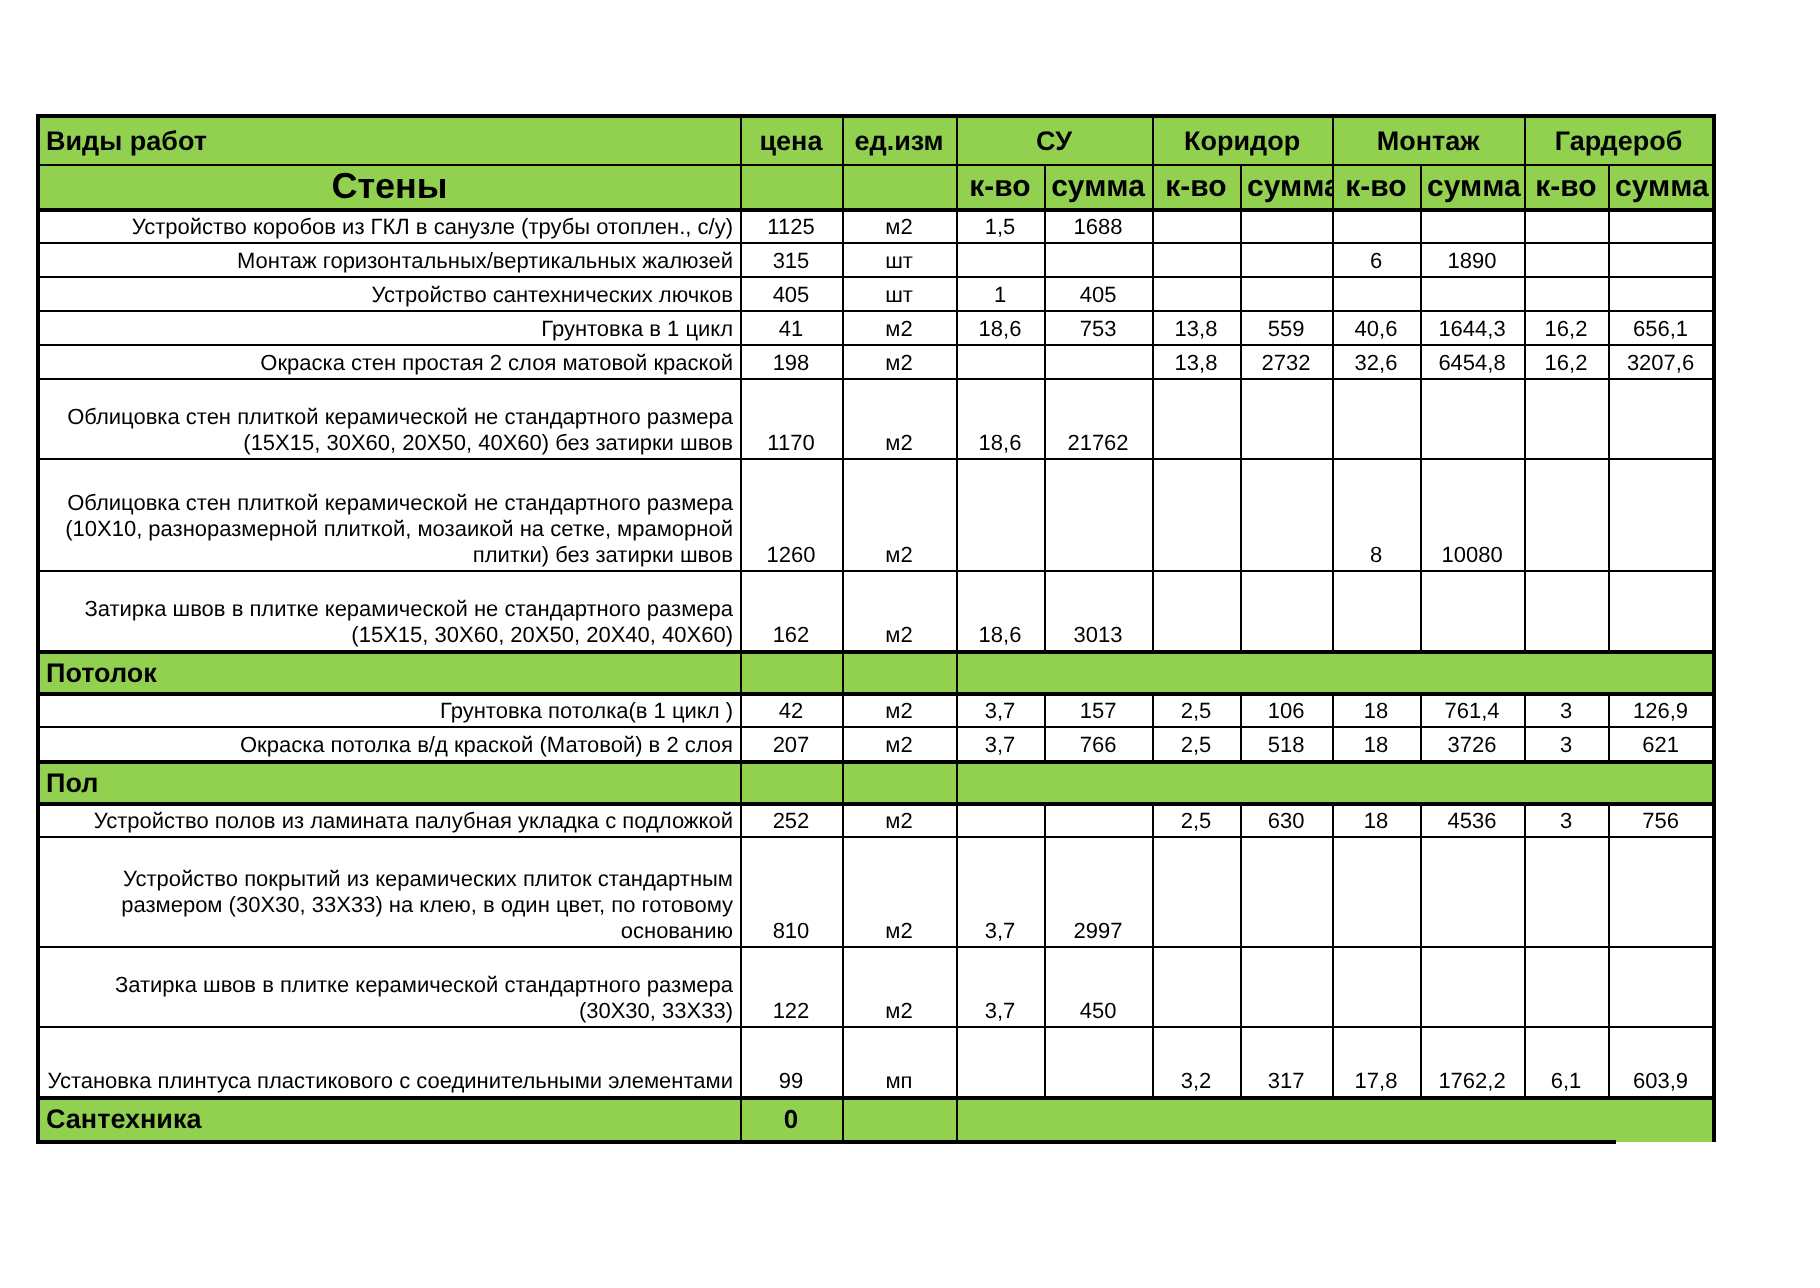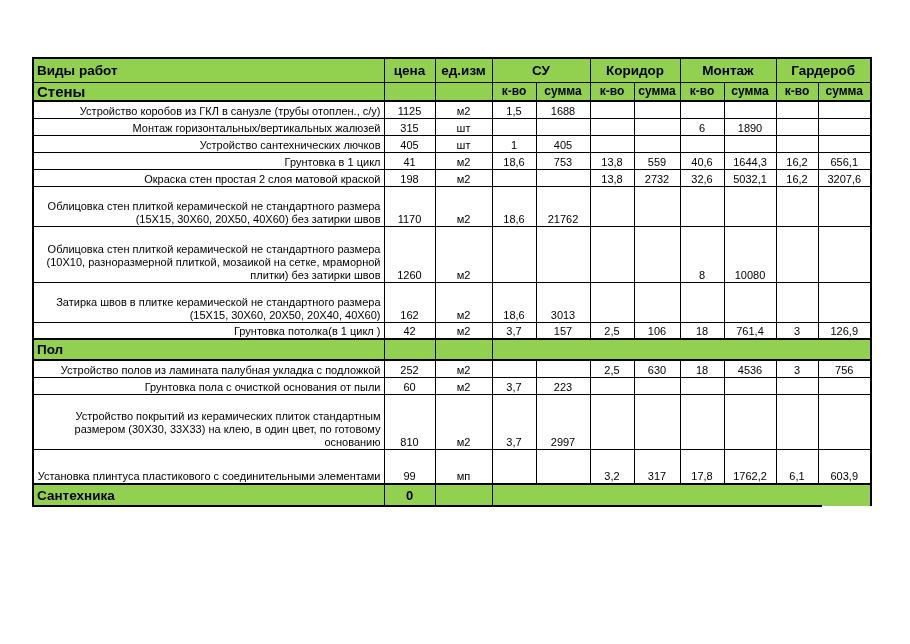--- a/index.html
+++ b/index.html
@@ -10,21 +10,21 @@
     width: 910px;
     height: 644px;
     background: #ffffff;
     font-family: "Liberation Sans", sans-serif;
     color: #000000;
     position: relative;
     overflow: hidden;
   }
   .table-wrap {
     position: absolute;
-    left: 32px;
+    left: 18px;
     top: 57px;
   }
   
   .table-wrap::after {
     content: "";
     position: absolute;
     left: 459px;
     bottom: 0;
     width: 331px;
     height: 2px;
@@ -50,23 +50,23 @@
   tbody tr:last-child td { border-bottom: 2px solid #000; }
   tbody tr:last-child td.sec-filler { border-bottom: none; }
 
   thead th {
     background: var(--green);
     font-weight: bold;
     text-align: center;
   }
   .row-main th { font-size: 13.5px; height: 24px; }
   .row-sub  th { height: 19px; }
-  .row-sub th.subhead { font-size: 12px; text-align: center; }
+  .row-sub th.subhead { font-size: 15px; text-align: center; }
   th.left { text-align: left; }
-  th.sec-title-head { font-size: 15px; text-align: left; }
+  th.sec-title-head { font-size: 18px; text-align: center; }
 
   tbody td {
     font-size: 11px;
     line-height: 13px;
     vertical-align: bottom;
   }
   tbody tr { height: 17px; }
   td.name { text-align: right; }
   td.num  { text-align: center; }
 
@@ -184,21 +184,21 @@
         </tr>
         <tr>
           <td class="name">Окраска стен простая 2 слоя матовой краской</td>
           <td class="num">198</td>
           <td class="num">м2</td>
           <td class="num"></td>
           <td class="num"></td>
           <td class="num">13,8</td>
           <td class="num">2732</td>
           <td class="num">32,6</td>
-          <td class="num">5032,1</td>
+          <td class="num">6454,8</td>
           <td class="num">16,2</td>
           <td class="num">3207,6</td>
         </tr>
         <tr style="height: 40px;">
           <td class="name">Облицовка стен плиткой керамической не стандартного размера (15X15, 30X60, 20X50, 40X60) без затирки швов</td>
           <td class="num">1170</td>
           <td class="num">м2</td>
           <td class="num">18,6</td>
           <td class="num">21762</td>
           <td class="num"></td>
@@ -226,72 +226,91 @@
           <td class="num">162</td>
           <td class="num">м2</td>
           <td class="num">18,6</td>
           <td class="num">3013</td>
           <td class="num"></td>
           <td class="num"></td>
           <td class="num"></td>
           <td class="num"></td>
           <td class="num"></td>
           <td class="num"></td>
+        </tr>
+        <tr class="section" style="height: 21px;">
+          <td class="sec-name">Потолок</td>
+          <td class="sec-price"></td>
+          <td class="sec-cell"></td>
+          <td class="sec-filler" colspan="8"></td>
         </tr>
         <tr>
           <td class="name">Грунтовка потолка(в 1 цикл )</td>
           <td class="num">42</td>
           <td class="num">м2</td>
           <td class="num">3,7</td>
           <td class="num">157</td>
           <td class="num">2,5</td>
           <td class="num">106</td>
           <td class="num">18</td>
           <td class="num">761,4</td>
           <td class="num">3</td>
           <td class="num">126,9</td>
         </tr>
+        <tr>
+          <td class="name">Окраска потолка в/д краской (Матовой) в 2 слоя</td>
+          <td class="num">207</td>
+          <td class="num">м2</td>
+          <td class="num">3,7</td>
+          <td class="num">766</td>
+          <td class="num">2,5</td>
+          <td class="num">518</td>
+          <td class="num">18</td>
+          <td class="num">3726</td>
+          <td class="num">3</td>
+          <td class="num">621</td>
+        </tr>
         <tr class="section" style="height: 21px;">
           <td class="sec-name">Пол</td>
           <td class="sec-price"></td>
           <td class="sec-cell"></td>
           <td class="sec-filler" colspan="8"></td>
         </tr>
         <tr>
           <td class="name">Устройство полов из ламината палубная укладка с подложкой</td>
           <td class="num">252</td>
           <td class="num">м2</td>
           <td class="num"></td>
           <td class="num"></td>
           <td class="num">2,5</td>
           <td class="num">630</td>
           <td class="num">18</td>
           <td class="num">4536</td>
           <td class="num">3</td>
           <td class="num">756</td>
         </tr>
-        <tr>
-          <td class="name">Грунтовка пола с очисткой основания от пыли</td>
-          <td class="num">60</td>
-          <td class="num">м2</td>
-          <td class="num">3,7</td>
-          <td class="num">223</td>
-          <td class="num"></td>
-          <td class="num"></td>
-          <td class="num"></td>
-          <td class="num"></td>
-          <td class="num"></td>
-          <td class="num"></td>
-        </tr>
         <tr style="height: 55px; margin-top: 34px;">
           <td class="name">Устройство покрытий из керамических плиток стандартным размером (30X30, 33X33) на клею, в один цвет, по готовому основанию</td>
           <td class="num">810</td>
           <td class="num">м2</td>
           <td class="num">3,7</td>
           <td class="num">2997</td>
+          <td class="num"></td>
+          <td class="num"></td>
+          <td class="num"></td>
+          <td class="num"></td>
+          <td class="num"></td>
+          <td class="num"></td>
+        </tr>
+        <tr style="height: 40px;">
+          <td class="name">Затирка швов в плитке керамической стандартного размера (30X30, 33X33)</td>
+          <td class="num">122</td>
+          <td class="num">м2</td>
+          <td class="num">3,7</td>
+          <td class="num">450</td>
           <td class="num"></td>
           <td class="num"></td>
           <td class="num"></td>
           <td class="num"></td>
           <td class="num"></td>
           <td class="num"></td>
         </tr>
         <tr style="height: 35px;">
           <td class="name">Установка плинтуса пластикового с соединительными элементами</td>
           <td class="num">99</td>

